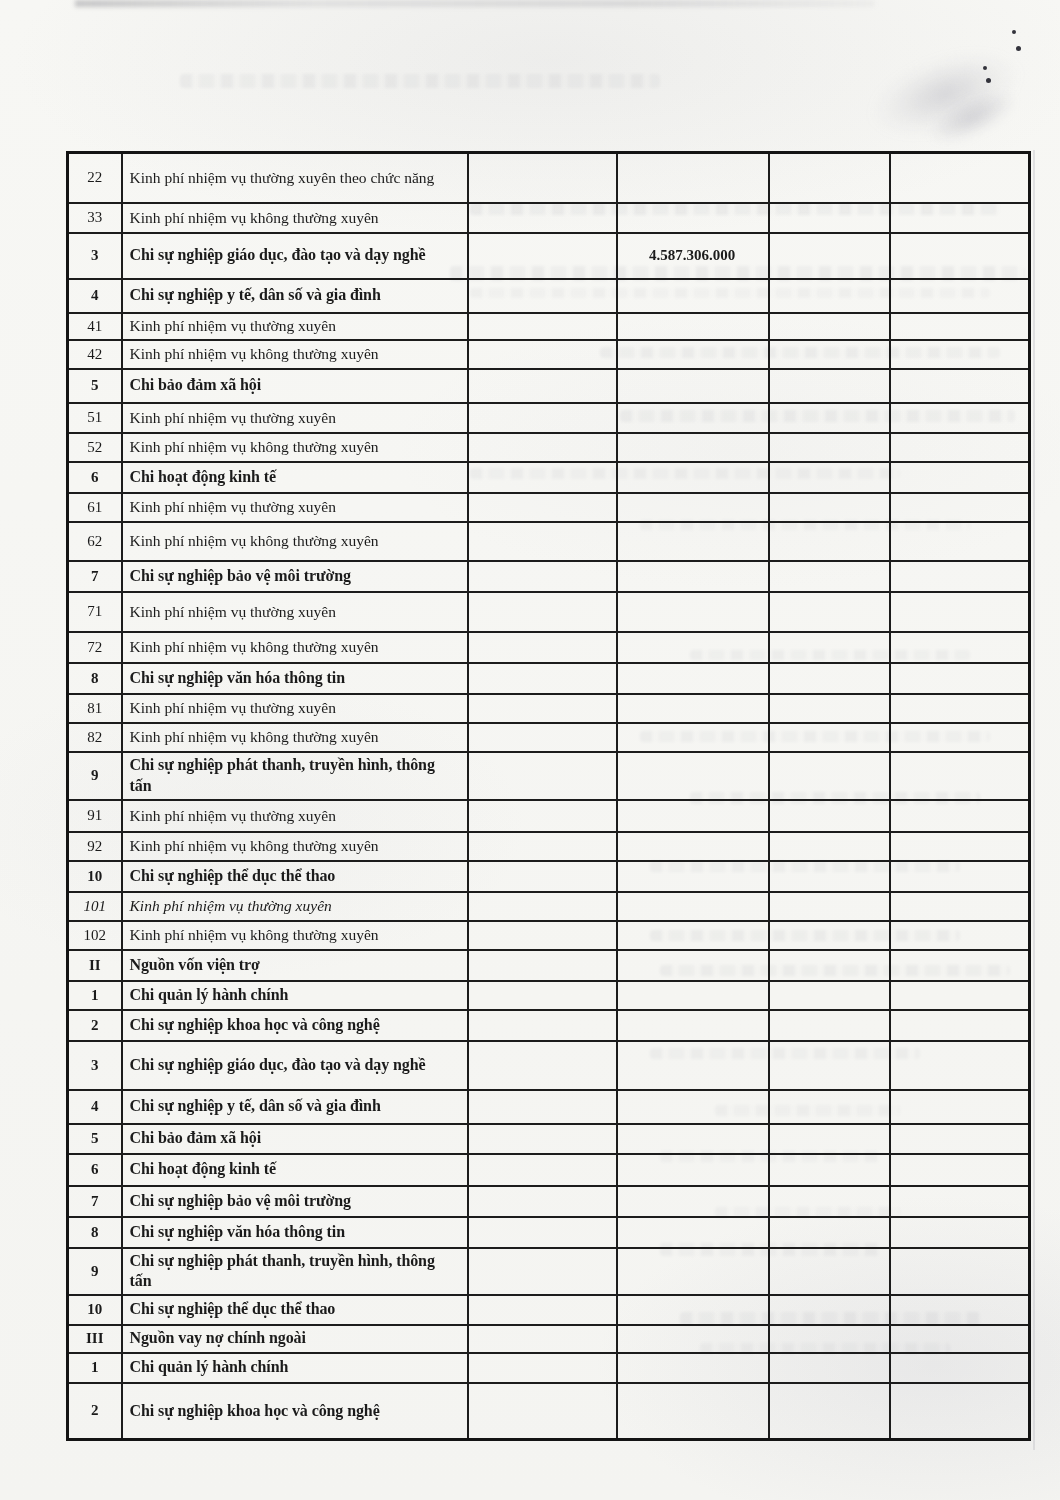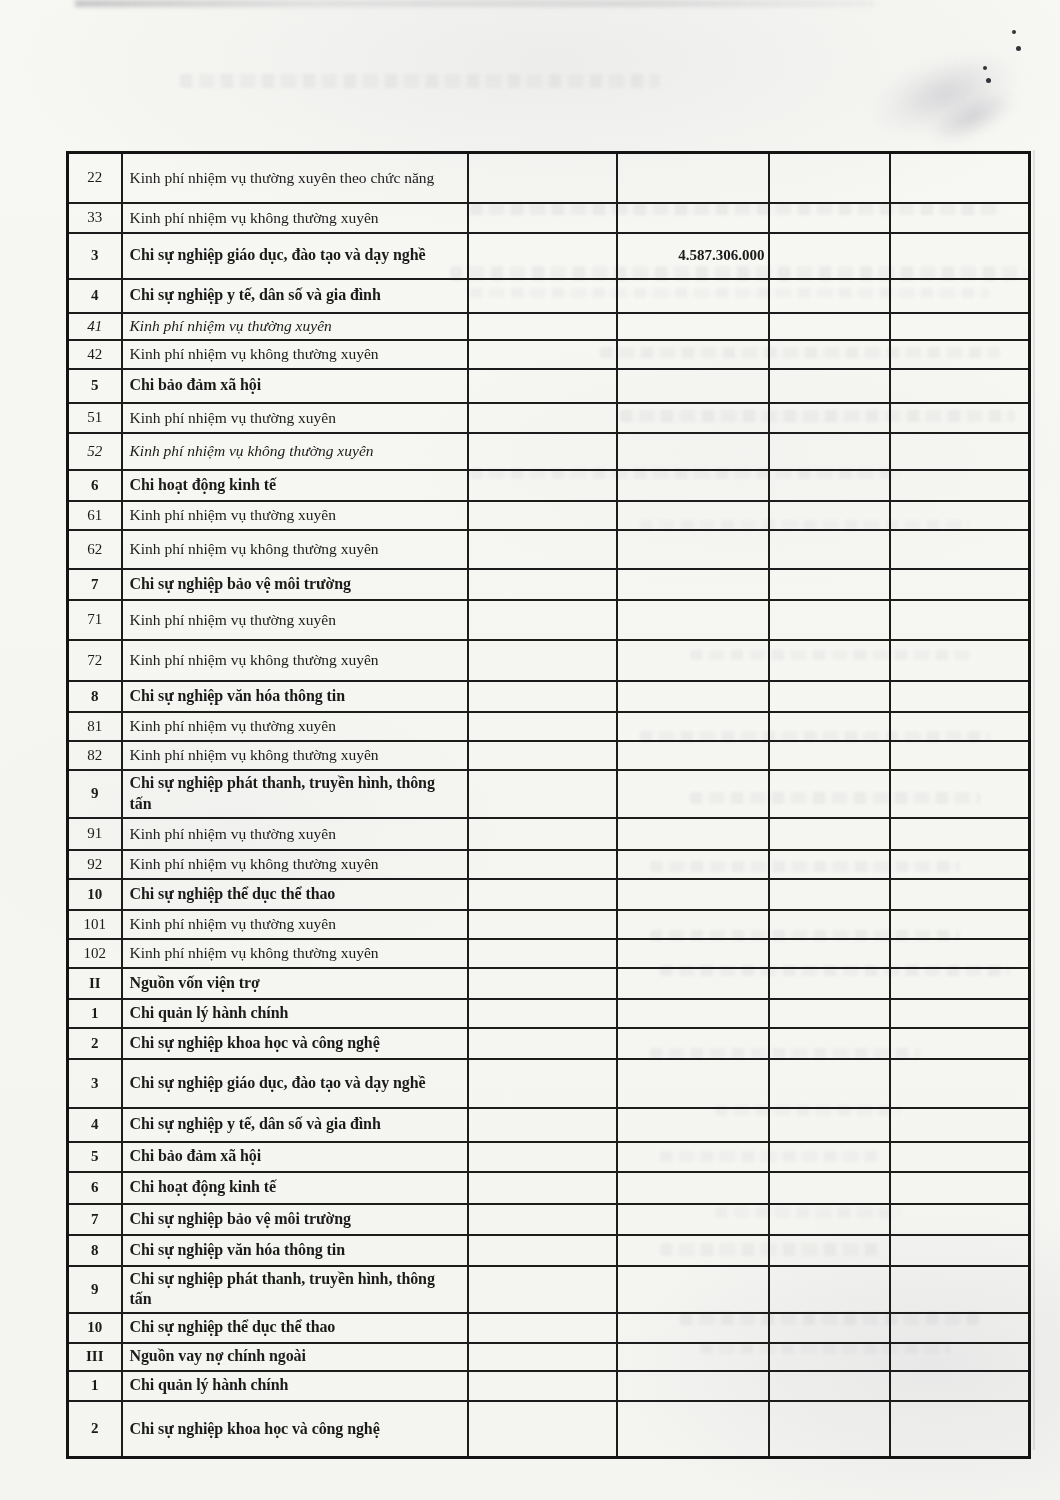--- a/index.html
+++ b/index.html
@@ -52,21 +52,21 @@
   }
   table.budget td{
     border:2px solid #1c1c1c;vertical-align:middle;overflow:hidden;
     background:transparent;
   }
   td.c-no{text-align:center;font-size:15px;padding:0 2px;}
   td.c-label{padding:1px 4px 1px 7px;font-size:15.5px;line-height:1.26;white-space:nowrap;}
   tr.bold td.c-no{font-weight:700;}
   tr.bold td.c-label{font-weight:700;font-size:16px;letter-spacing:-0.1px;}
   tr.wrap td.c-label{white-space:normal;padding-right:30px;}
-  td.c-amt{text-align:right;padding:0 3px 0 2px;font-weight:700;font-size:15px;}
+  td.c-amt{text-align:center;padding:0 3px 0 2px;font-weight:700;font-size:15px;}
 </style>
 </head>
 <body>
 
 <div class="page">
 
   <div class="artifacts">
     <div class="top-edge-streak"></div>
     <div class="smudge1"></div>
     <div class="smudge2"></div>
@@ -134,21 +134,21 @@
     <td class="c-e3"></td>
   </tr>
         <tr class="bold" style="height: 34px;">
     <td class="c-no">4</td>
     <td class="c-label">Chi sự nghiệp y tế, dân số và gia đình</td>
     <td class="c-e1"></td>
     <td class="c-amt"></td>
     <td class="c-e2"></td>
     <td class="c-e3"></td>
   </tr>
-        <tr style="height: 27px; font-style: italic;">
+        <tr style="height: 27px;">
     <td class="c-no">41</td>
     <td class="c-label">Kinh phí nhiệm vụ thường xuyên</td>
     <td class="c-e1"></td>
     <td class="c-amt"></td>
     <td class="c-e2"></td>
     <td class="c-e3"></td>
   </tr>
         <tr style="height: 29px; margin-top: 39px;">
     <td class="c-no">42</td>
     <td class="c-label">Kinh phí nhiệm vụ không thường xuyên</td>
@@ -166,21 +166,21 @@
     <td class="c-e3"></td>
   </tr>
         <tr style="height: 30px;">
     <td class="c-no">51</td>
     <td class="c-label">Kinh phí nhiệm vụ thường xuyên</td>
     <td class="c-e1"></td>
     <td class="c-amt"></td>
     <td class="c-e2"></td>
     <td class="c-e3"></td>
   </tr>
-        <tr style="height: 37px; font-style: italic;">
+        <tr style="height: 29px;">
     <td class="c-no">52</td>
     <td class="c-label">Kinh phí nhiệm vụ không thường xuyên</td>
     <td class="c-e1"></td>
     <td class="c-amt"></td>
     <td class="c-e2"></td>
     <td class="c-e3"></td>
   </tr>
         <tr class="bold" style="height: 31px;">
     <td class="c-no">6</td>
     <td class="c-label">Chi hoạt động kinh tế</td>
@@ -214,21 +214,21 @@
     <td class="c-e3"></td>
   </tr>
         <tr style="height: 40px;">
     <td class="c-no">71</td>
     <td class="c-label">Kinh phí nhiệm vụ thường xuyên</td>
     <td class="c-e1"></td>
     <td class="c-amt"></td>
     <td class="c-e2"></td>
     <td class="c-e3"></td>
   </tr>
-        <tr style="height: 41px;">
+        <tr style="height: 31px;">
     <td class="c-no">72</td>
     <td class="c-label">Kinh phí nhiệm vụ không thường xuyên</td>
     <td class="c-e1"></td>
     <td class="c-amt"></td>
     <td class="c-e2"></td>
     <td class="c-e3"></td>
   </tr>
         <tr class="bold" style="height: 31px;">
     <td class="c-no">8</td>
     <td class="c-label">Chi sự nghiệp văn hóa thông tin</td>
@@ -278,21 +278,21 @@
     <td class="c-e3"></td>
   </tr>
         <tr class="bold" style="height: 31px;">
     <td class="c-no">10</td>
     <td class="c-label">Chi sự nghiệp thể dục thể thao</td>
     <td class="c-e1"></td>
     <td class="c-amt"></td>
     <td class="c-e2"></td>
     <td class="c-e3"></td>
   </tr>
-        <tr style="height: 29px;">
+        <tr style="height: 29px; font-style: italic;">
     <td class="c-no">101</td>
     <td class="c-label">Kinh phí nhiệm vụ thường xuyên</td>
     <td class="c-e1"></td>
     <td class="c-amt"></td>
     <td class="c-e2"></td>
     <td class="c-e3"></td>
   </tr>
         <tr style="height: 29px;">
     <td class="c-no">102</td>
     <td class="c-label">Kinh phí nhiệm vụ không thường xuyên</td>

